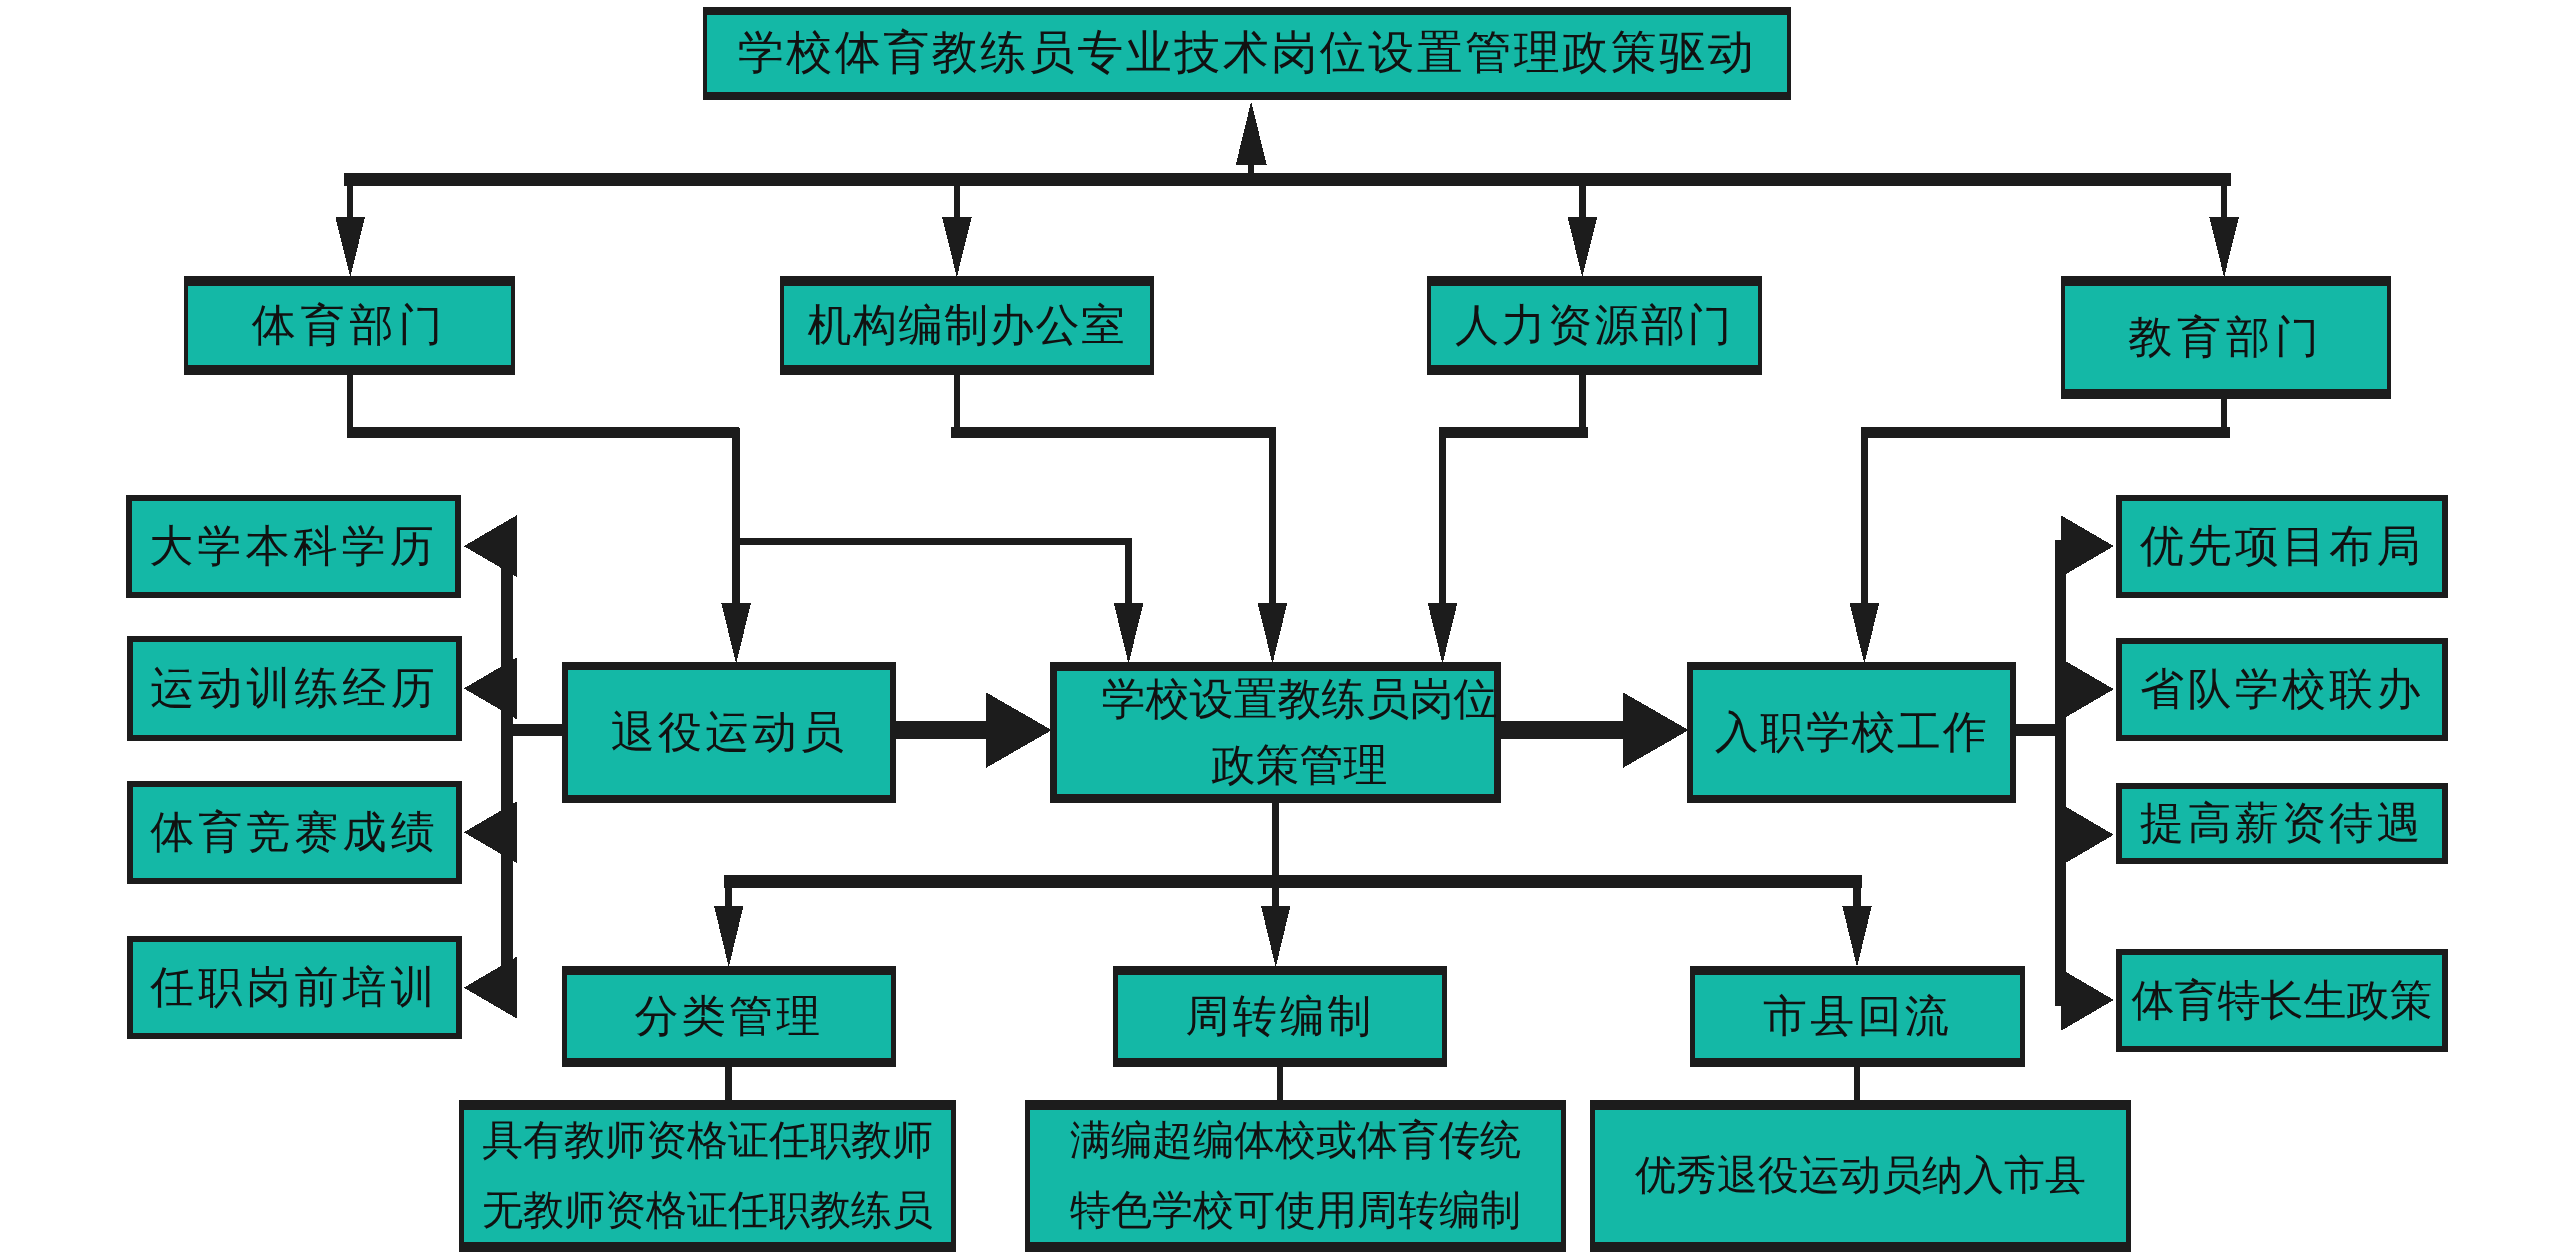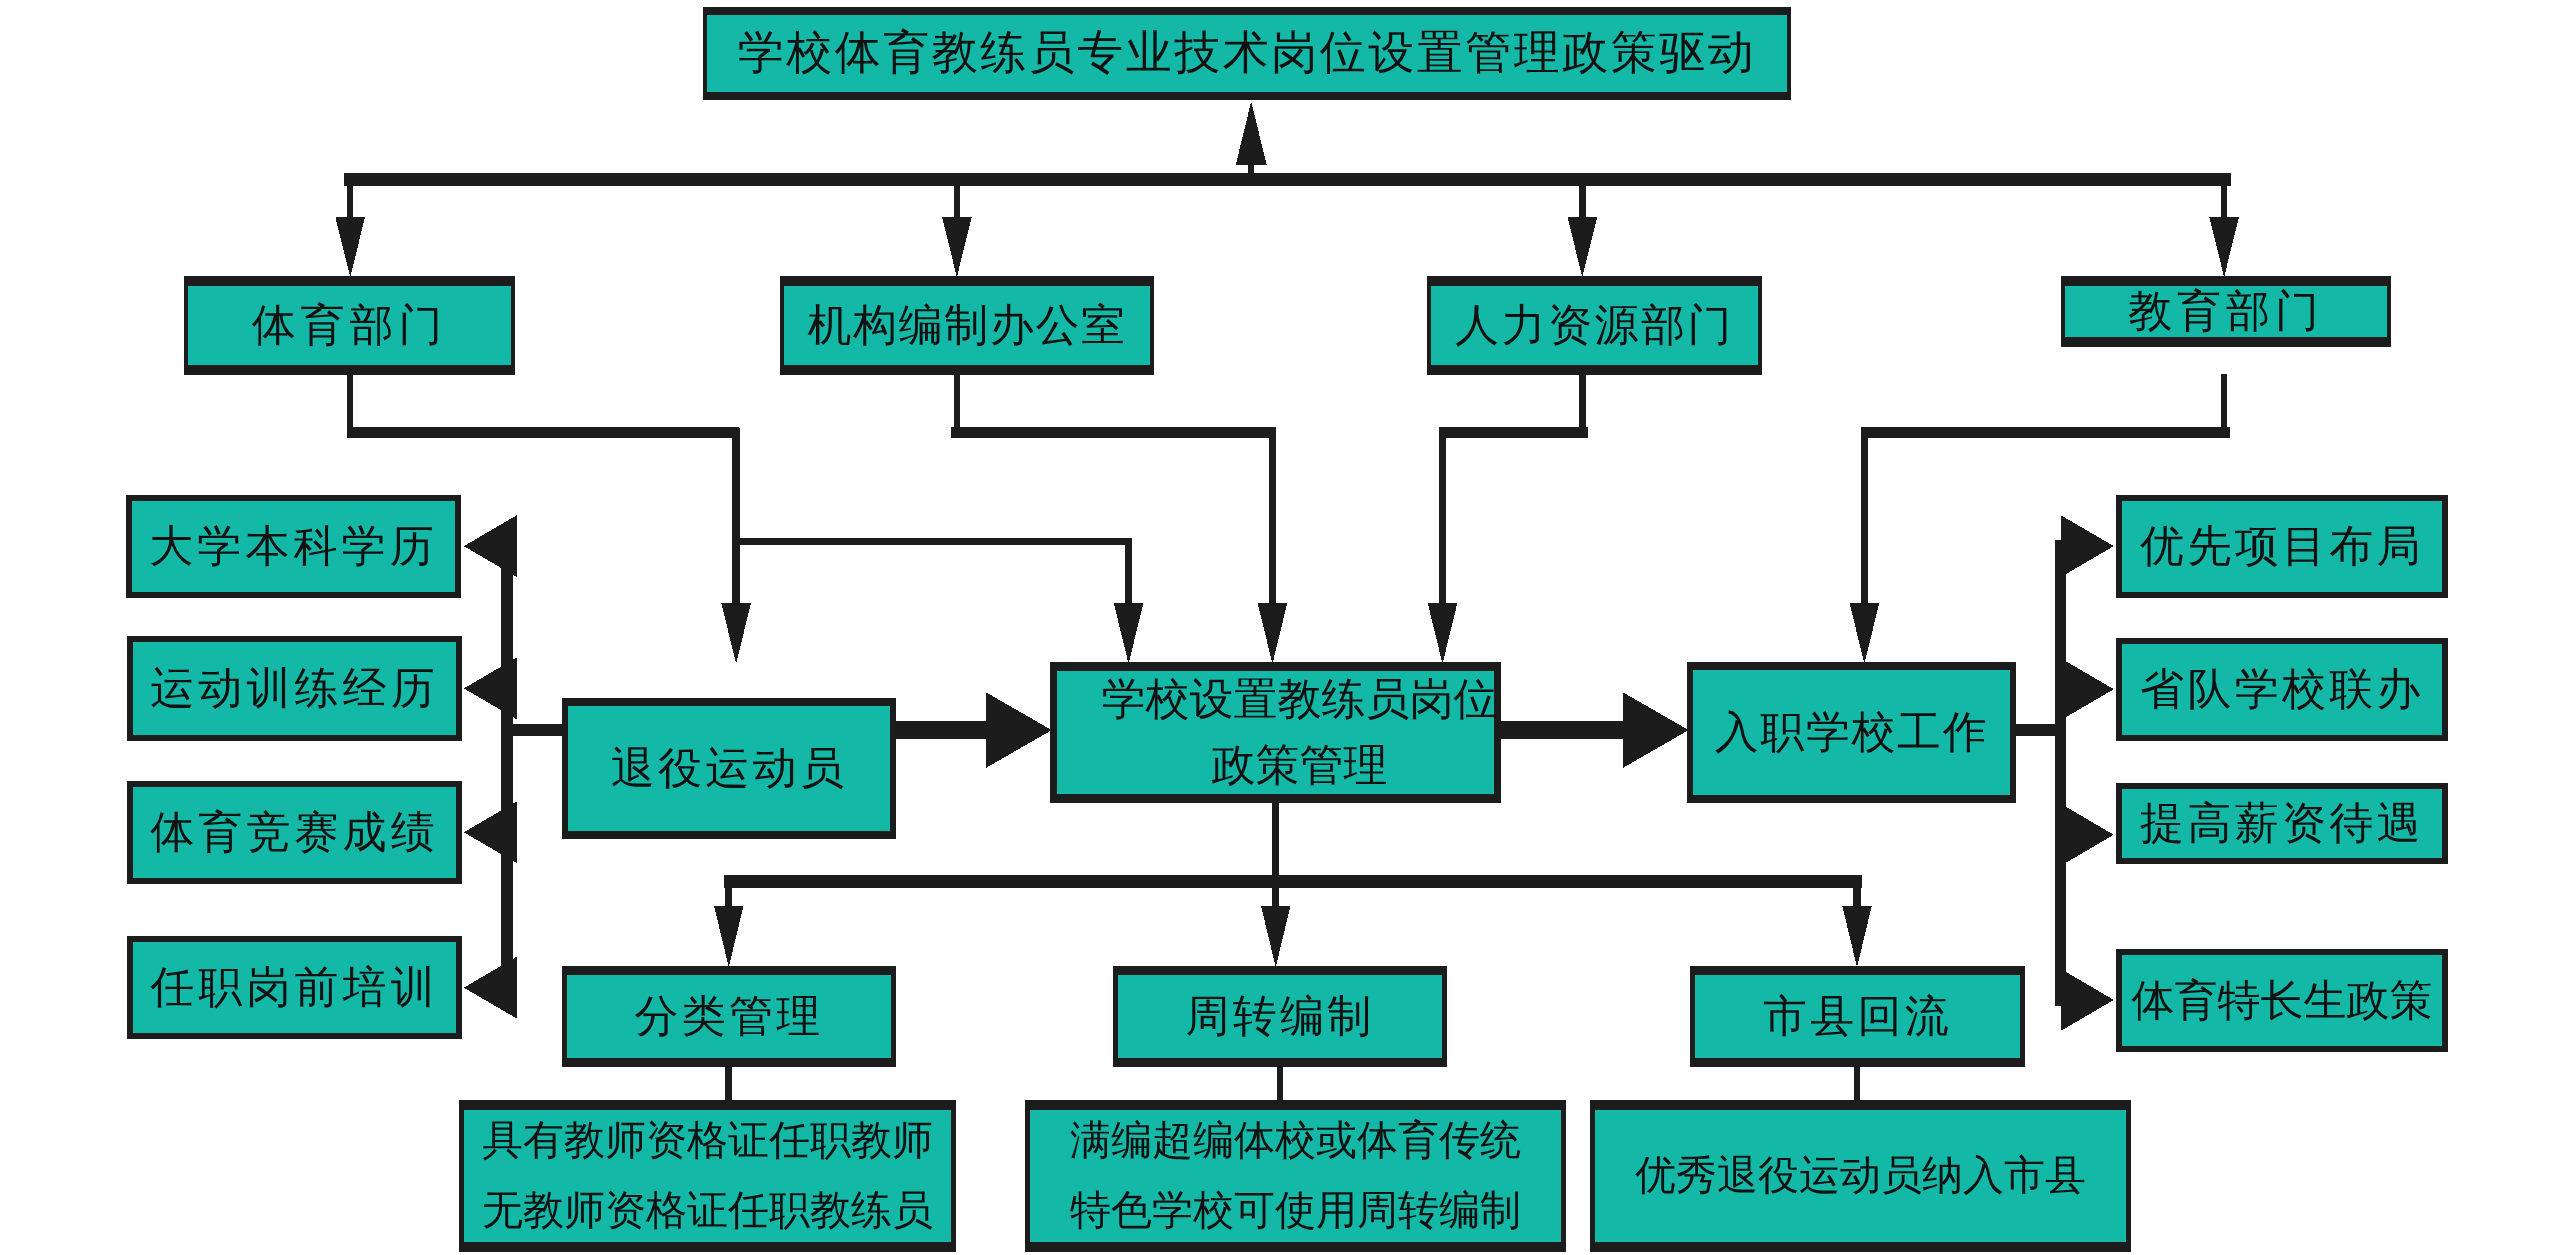--- a/index.html
+++ b/index.html
@@ -135,38 +135,38 @@
 
   <div class="node" style="left:184px;top:276px;width:331px;height:99px;border-width:10.6px 4.9px;font-size:44px;letter-spacing:4.9px;">
     <span>体育部门</span>
   </div>
   <div class="node" style="left:780px;top:276px;width:374px;height:99px;border-width:10.6px 4.9px;font-size:44px;letter-spacing:1.6px;">
     <span>机构编制办公室</span>
   </div>
   <div class="node" style="left:1427px;top:276px;width:335px;height:99px;border-width:10.6px 4.9px;font-size:44px;letter-spacing:2.5px;">
     <span>人力资源部门</span>
   </div>
-  <div class="node" style="left:2061px;top:276px;width:330px;height:71px;border-width:10.6px 4.9px;font-size:44px;letter-spacing:4.9px;">
+  <div class="node" style="left:2061px;top:276px;width:330px;height:123px;border-width:10.6px 4.9px;font-size:44px;letter-spacing:4.9px;">
     <span>教育部门</span>
   </div>
 
   <div class="node" style="left:126px;top:495px;width:335px;height:103px;border-width:6.5px;font-size:44px;letter-spacing:4.1px;">
     <span>大学本科学历</span>
   </div>
   <div class="node" style="left:127px;top:636px;width:335px;height:105px;border-width:6.5px;font-size:44px;letter-spacing:4.1px;">
     <span>运动训练经历</span>
   </div>
   <div class="node" style="left:127px;top:781px;width:335px;height:103px;border-width:6.5px;font-size:44px;letter-spacing:4.1px;">
     <span>体育竞赛成绩</span>
   </div>
   <div class="node" style="left:127px;top:936px;width:335px;height:103px;border-width:6.5px;font-size:44px;letter-spacing:4.1px;">
     <span>任职岗前培训</span>
   </div>
 
-  <div class="node" style="left:562px;top:662px;width:334px;height:141px;border-width:8.2px 6.5px;font-size:44px;letter-spacing:3.3px;margin-top:36px;">
+  <div class="node" style="left:562px;top:662px;width:334px;height:141px;border-width:8.2px 6.5px;font-size:44px;letter-spacing:3.3px;">
     <span>退役运动员</span>
   </div>
   <div class="node" style="left:1050px;top:662px;width:451px;height:141px;border-width:9px 7.4px;font-size:44px;line-height:1.5;padding-left:48px;">
     <span>学校设置教练员岗位</span>
     <span>政策管理</span>
   </div>
   <div class="node" style="left:1687px;top:662px;width:329px;height:141px;border-width:8.2px 6.5px;font-size:44px;letter-spacing:1.6px;">
     <span>入职学校工作</span>
   </div>
 

